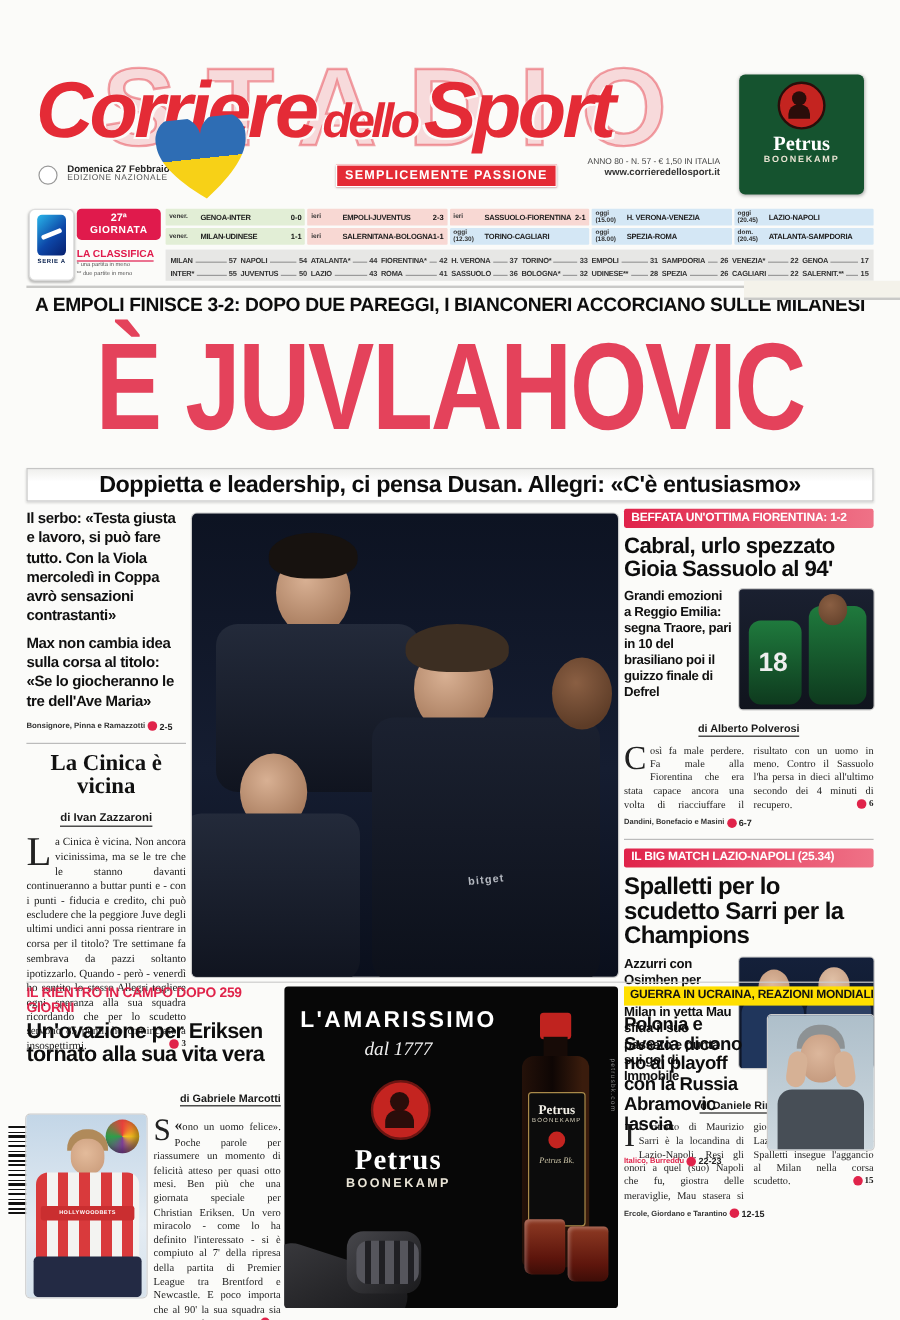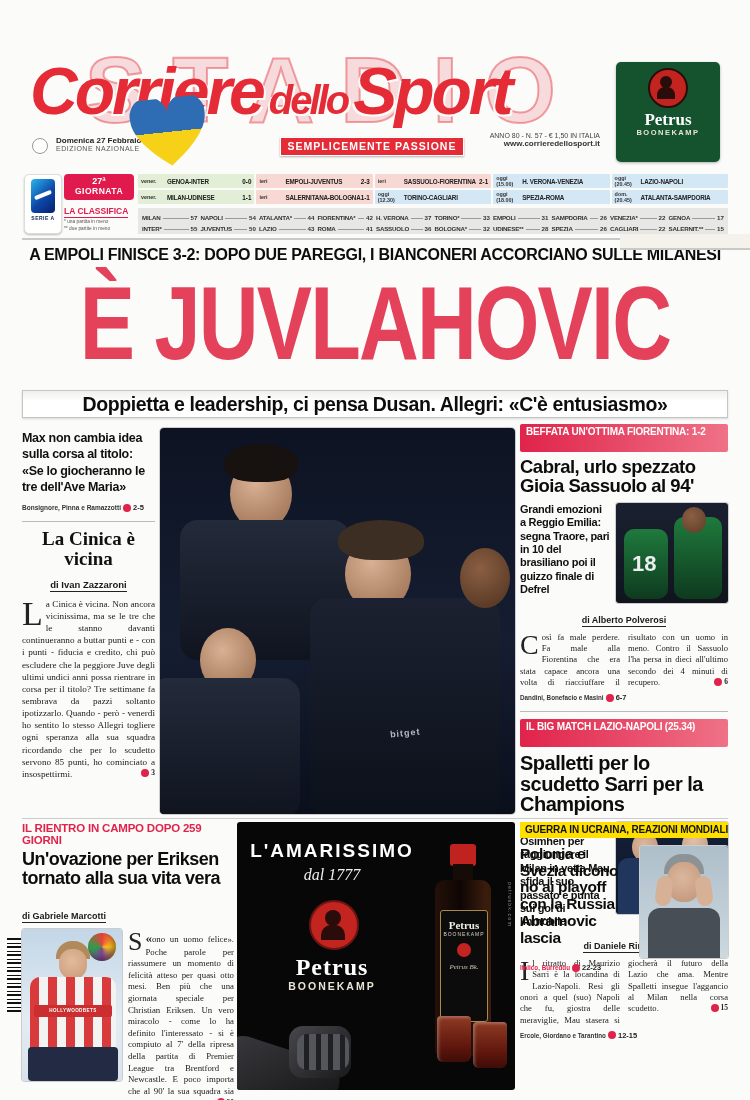--- a/index.html
+++ b/index.html
@@ -93,35 +93,35 @@
   .endmark{display:inline-flex;align-items:center;gap:2px;float:right;}
   
   .main-photo{position:absolute;left:160px;top:428px;width:355px;height:386px;border-radius:4px;
     background:linear-gradient(180deg,#0d1322 0%,#151d31 55%,#0a0f1c 100%);overflow:hidden;box-shadow:0 0 0 1px #ccc;}
   .ph-head{position:absolute;border-radius:50%;background:radial-gradient(circle at 40% 35%,#d8b093,#a67a5c 75%);}
   .ph-hair{position:absolute;border-radius:50% 50% 40% 40%;background:#17120f;}
   .ph-body{position:absolute;background:linear-gradient(180deg,#232a3a,#10141f);border-radius:18px;}
   .jersey-txt{position:absolute;color:#cfd3da;font-size:9px;font-weight:bold;letter-spacing:1px;opacity:.85;}
   
   .col-right{position:absolute;left:520px;top:424px;width:208px;}
-  .kbar{height:28px;line-height:16px;border-radius:2px;color:#fff;font-weight:900;font-size:10px;
+  .kbar{height:16px;line-height:16px;border-radius:2px;color:#fff;font-weight:900;font-size:10px;
     letter-spacing:-.2px;padding:0 6px;background:linear-gradient(90deg,#e0234a,#ef7287);white-space:nowrap;}
   .art-head{font-size:18.5px;font-weight:900;letter-spacing:-.5px;line-height:1.02;color:#0d0d0d;margin:6px 0 7px;}
   .art-row{display:flex;gap:6px;}
   .standfirst{flex:1;font-size:11px;font-weight:900;line-height:1.22;letter-spacing:-.3px;color:#101010;}
   .art-photo{flex:none;border-radius:3px;overflow:hidden;position:relative;box-shadow:0 0 0 1px #ccc;}
   .byline-c{text-align:center;margin:6px 0 5px;}
   .byline-c span{font-size:9px;font-weight:bold;border-bottom:1.5px solid #222;padding-bottom:1px;}
   .twocol{columns:2;column-gap:8px;}
   .foot-byline{font-size:6.3px;font-weight:bold;color:#333;margin-top:5px;display:flex;align-items:center;gap:2px;}
   
   .col-bleft{position:absolute;left:22px;top:822px;width:212px;}
   .kicker-red{color:#e0234a;font-weight:900;font-size:11.5px;letter-spacing:-.2px;}
   .bl-head{font-size:18px;font-weight:900;letter-spacing:-.5px;line-height:1.04;color:#0d0d0d;margin:4px 0 4px;}
-  .bl-byline{margin:18px 0 6px;}
+  .bl-byline{text-align:right;margin:18px 0 6px;}
   .bl-byline span{font-size:9px;font-weight:bold;border-bottom:1.5px solid #222;padding-bottom:1px;}
   .bl-row{display:flex;gap:6px;}
   .eriksen-photo{flex:none;width:100px;height:152px;border-radius:3px;position:relative;overflow:hidden;
     background:linear-gradient(180deg,#c3d6e7,#e4ecf3 60%,#d7e2ec);box-shadow:0 0 0 1px #ccc;}
   .ek-hair{position:absolute;left:34px;top:12px;width:34px;height:18px;border-radius:16px 16px 0 0;background:#b08a5a;}
   .ek-face{position:absolute;left:37px;top:20px;width:28px;height:30px;border-radius:45%;background:radial-gradient(circle at 45% 40%,#e3bb9b,#c79877);}
   .ek-shirt{position:absolute;left:8px;top:48px;width:86px;height:72px;border-radius:10px 10px 0 0;
     background:repeating-linear-gradient(90deg,#d93a3c 0 9px,#f3f3f1 9px 18px);}
   .ek-band{position:absolute;left:12px;top:76px;width:78px;height:12px;background:#ca2e30;color:#fff;
     font-size:4.6px;font-weight:bold;text-align:center;line-height:12px;letter-spacing:.4px;border-radius:2px;}
@@ -421,20 +421,21 @@
 </div>
   </div>
 
   <div class="lead">
     <div class="kicker">A EMPOLI FINISCE 3-2: DOPO DUE PAREGGI, I BIANCONERI ACCORCIANO SULLE MILANESI</div>
     <div class="headline">È JUVLAHOVIC</div>
     <div class="subbar">Doppietta e leadership, ci pensa Dusan. Allegri: «C'è entusiasmo»</div>
   </div>
 
   <div class="col-left">
+    <div class="quote">Il serbo: «Testa giusta e lavoro, si può fare tutto. Con la Viola mercoledì in Coppa avrò sensazioni contrastanti»</div>
     <div class="quote" style="margin-top:6px">Max non cambia idea sulla corsa al titolo: «Se lo giocheranno le tre dell'Ave Maria»</div>
     <div class="byline-sm">
       <span>Bonsignore, Pinna e Ramazzotti</span>
       <i class="pdot"></i>
       <span class="pp">2-5</span>
     </div>
     <div class="sep"></div>
     <div class="zz-title">La Cinica è vicina</div>
     <div class="zz-byline"><span>di Ivan Zazzaroni</span></div>
     <div class="serif-body">

